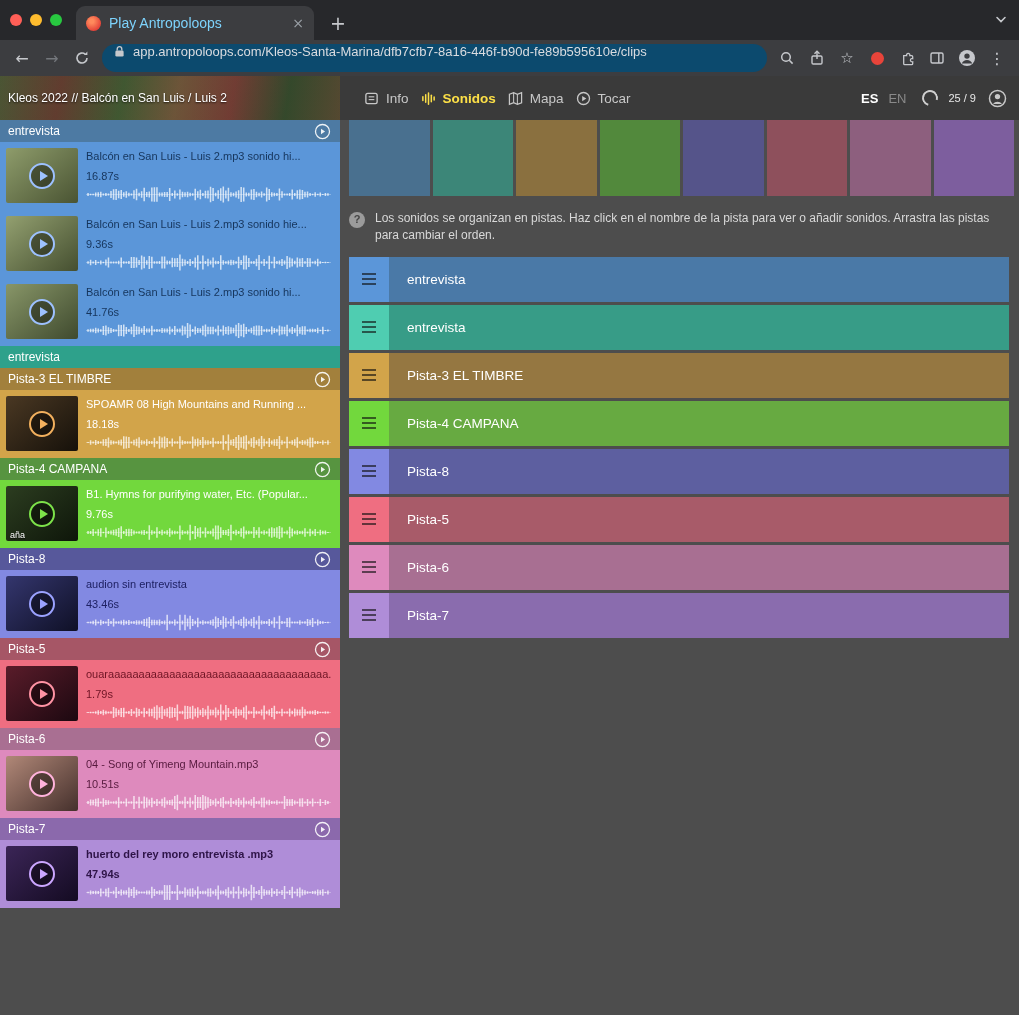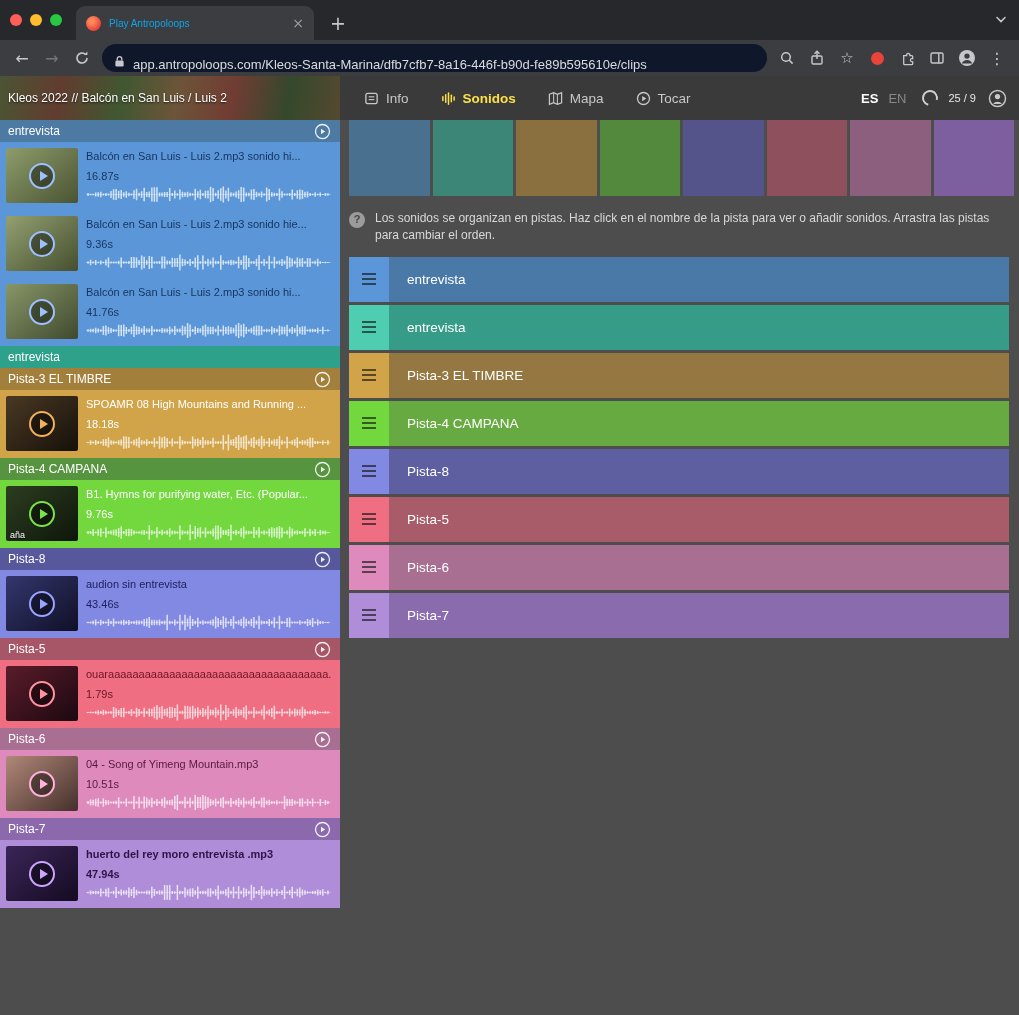--- a/index.html
+++ b/index.html
@@ -9,43 +9,43 @@
 
   
   .titlebar { height:40px; background:#27282b; display:flex; align-items:flex-end; position:relative; }
   .traffic { display:flex; gap:8px; margin:0 0 14px 10px; }
   .light { width:12px; height:12px; border-radius:50%; display:inline-block; }
   .light.red { background:#ff5f57; }
   .light.yellow { background:#febc2e; }
   .light.green { background:#28c840; }
   .tab { margin-left:14px; height:34px; width:238px; background:#3c3d40; border-radius:9px 9px 0 0; display:flex; align-items:center; padding:0 10px; gap:8px; }
   .favicon { width:15px; height:15px; border-radius:50%; background:radial-gradient(circle at 38% 35%, #ff8a5c 15%, #e5453a 70%); flex-shrink:0; }
-  .tab-title { color:#0ea5e9; font-size:10px; flex:1; white-space:nowrap; overflow:hidden; }
+  .tab-title { color:#7dd3fc; font-size:14px; flex:1; white-space:nowrap; overflow:hidden; }
   .tab-close { color:#9aa0a6; font-size:14px; cursor:default; }
   .newtab { color:#c6c8cc; font-size:19px; margin:0 0 6px 16px; }
   .tab-chevron { position:absolute; right:12px; bottom:12px; }
 
   .toolbar { height:36px; background:#3c3d40; display:flex; align-items:center; padding:0 8px; gap:2px; }
   .nav-btn { width:28px; height:28px; display:flex; align-items:center; justify-content:center; color:#c6c8cc; font-size:16px; flex-shrink:0; }
   .nav-btn.disabled { color:#74777c; }
-  .urlbar { flex:1; height:28px; background:#0f172a; border-radius:14px; display:flex; align-items:flex-end; padding:0 12px; gap:8px; margin:0 4px; min-width:0; }
+  .urlbar { flex:1; height:28px; background:#0c4a6e; border-radius:14px; display:flex; align-items:flex-start; padding:0 12px; gap:8px; margin:0 4px; min-width:0; }
   .url-text { color:#dadce0; font-size:13px; white-space:nowrap; overflow:hidden; }
   .rec-dot { width:13px; height:13px; border-radius:50%; background:#e8443a; }
   .star { font-size:15px; }
   .dots { font-size:16px; }
 
   
   .app-header { height:44px; background:#3a3a3a; display:flex; align-items:center; }
   .breadcrumb-box { width:340px; height:44px; flex-shrink:0; display:flex; align-items:center; padding:0 8px;
     background:
       linear-gradient(rgba(20,20,20,0.25), rgba(20,20,20,0.25)),
       linear-gradient(100deg,#5d6b3f 0%,#7b4a38 18%,#4f6e3b 36%,#8a6a45 52%,#904a3e 68%,#3f5a33 84%,#6b5a3a 100%);
   }
   .breadcrumb-text { color:#ffffff; font-size:12px; white-space:nowrap; overflow:hidden; text-shadow:0 1px 2px rgba(0,0,0,0.7); }
-  .app-tabs { display:flex; align-items:center; gap:32px; margin-left:24px; }
+  .app-tabs { display:flex; align-items:center; gap:12px; margin-left:24px; }
   .app-tab { display:flex; align-items:center; gap:7px; color:#c8c8c8; font-size:13.5px; cursor:default; }
   .app-tab .ic { display:flex; }
   .app-tab.active { font-weight:bold; }
   .header-right { margin-left:auto; display:flex; align-items:center; gap:10px; padding-right:12px; }
   .lang { font-size:13px; color:#8a8a8a; }
   .lang.active { color:#ffffff; font-weight:bold; }
   .ring { width:16px; height:16px; border-radius:50%; border:2.5px solid #cfcfcf; border-bottom-color:transparent; transform:rotate(-30deg); margin-left:6px; }
   .counter { color:#e8e8e8; font-size:11px; }
   .account { display:flex; margin-left:2px; }
 

